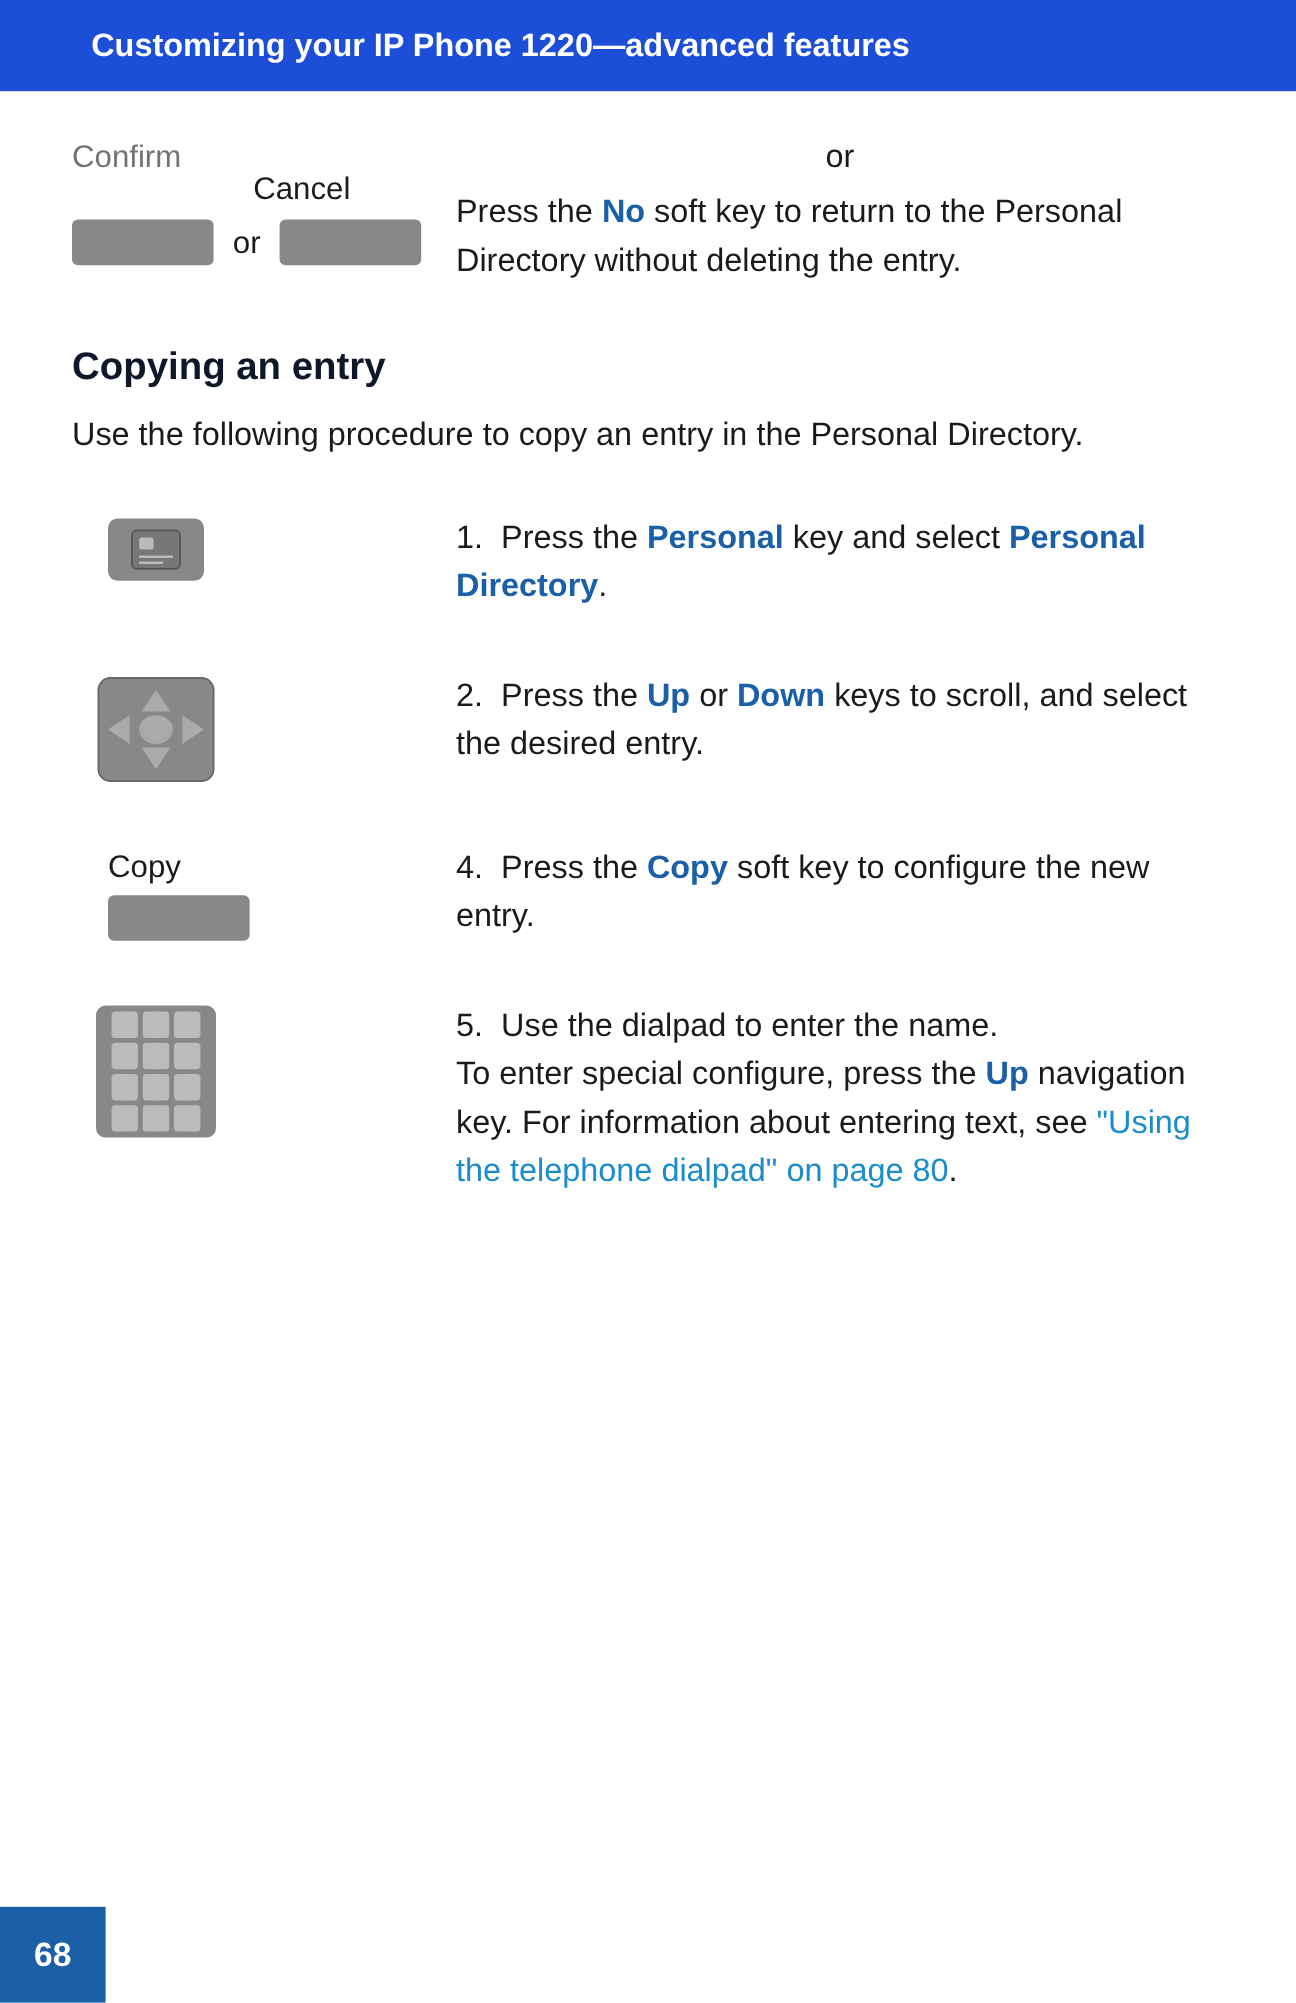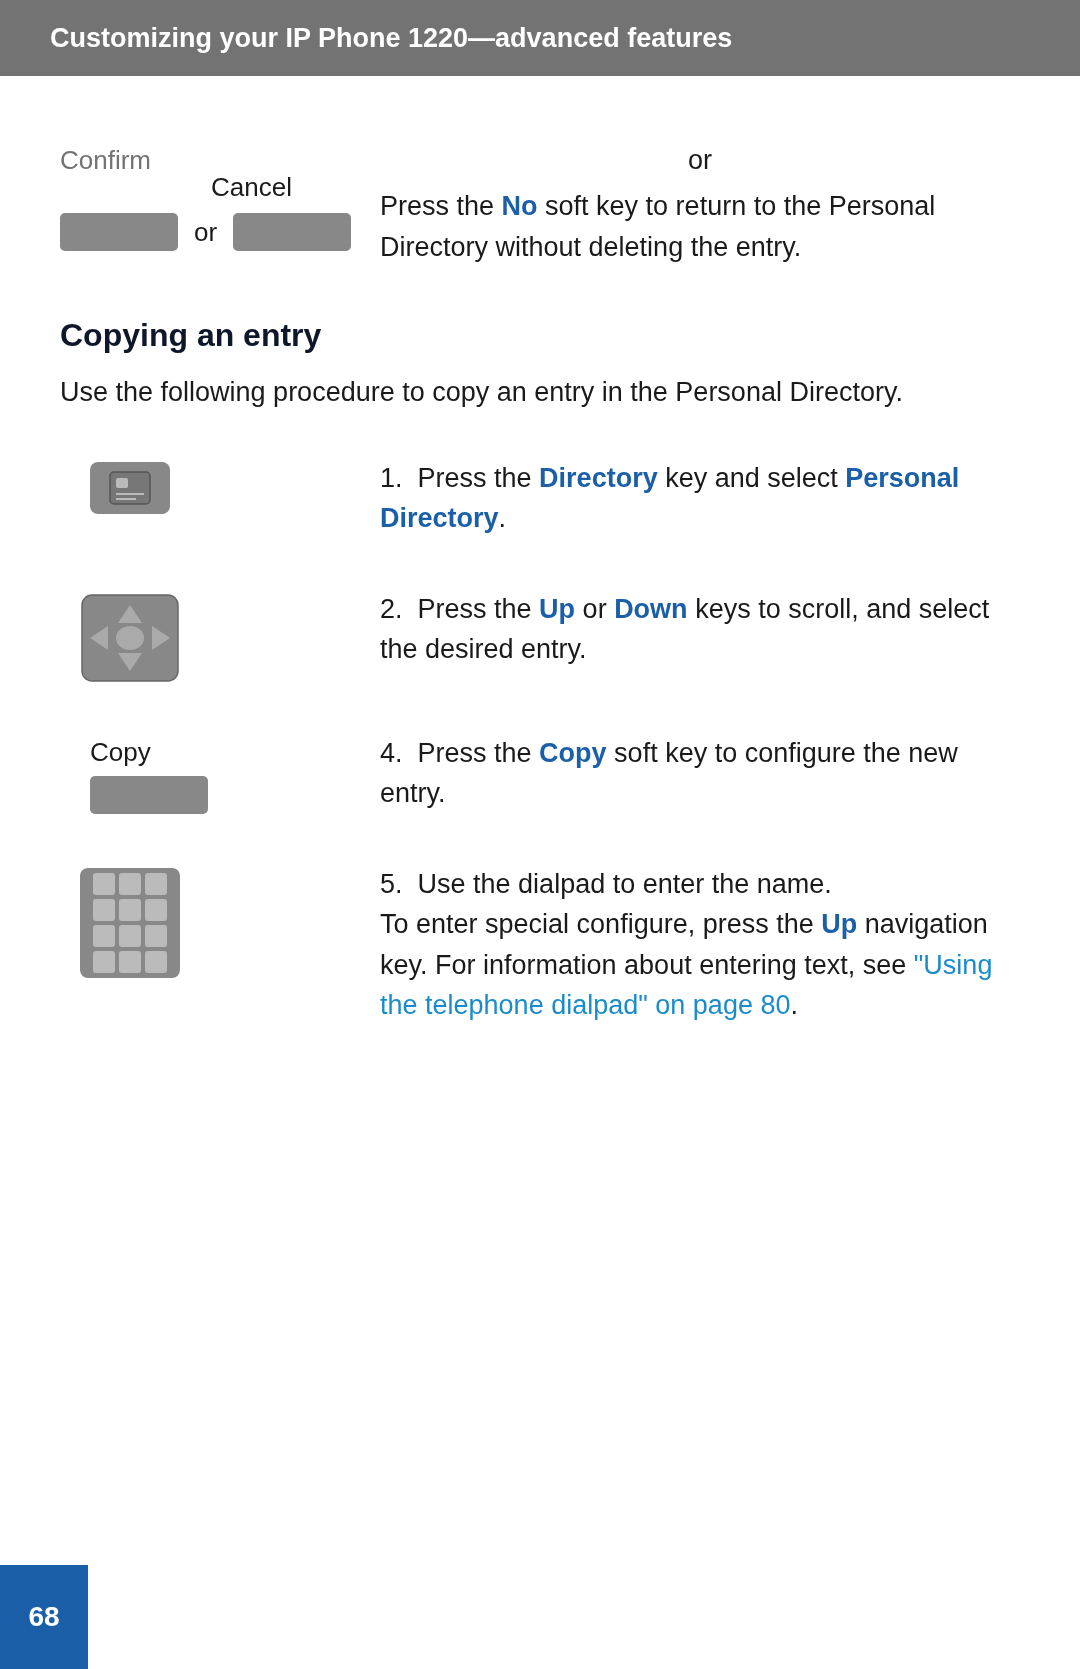--- a/index.html
+++ b/index.html
@@ -6,23 +6,23 @@
     body {
       width: 1080px;
       min-height: 1669px;
       background: #ffffff;
       font-family: Arial, Helvetica, sans-serif;
       font-size: 28px;
       color: #1a1a1a;
       position: relative;
     }
     .header {
-      background: #737373;
-      padding: 22px 50px;
-      margin-bottom: 49px;
+      background: #1d4ed8;
+      padding: 22px 76px;
+      margin-bottom: 19px;
     }
     .header-title {
       color: #ffffff;
       font-size: 27px;
       font-weight: bold;
     }
     .page-content {
       padding: 10px 60px 80px 60px;
     }
 
@@ -187,21 +187,21 @@
       text-decoration: none;
     }
 
     
     .page-number-box {
       position: absolute;
       bottom: 0;
       left: 0;
       background: #1a5fa8;
       width: 88px;
-      height: 104px;
+      height: 80px;
       display: flex;
       align-items: center;
       justify-content: center;
     }
     .page-number {
       color: #ffffff;
       font-size: 28px;
       font-weight: bold;
     }
   </style>
@@ -244,21 +244,21 @@
           <rect x="2" y="2" width="40" height="32" rx="4" fill="#777" stroke="#555" stroke-width="1.5"></rect>
           <rect x="8" y="8" width="12" height="10" rx="2" fill="#bbb"></rect>
           <line x1="8" y1="24" x2="36" y2="24" stroke="#bbb" stroke-width="2"></line>
           <line x1="8" y1="29" x2="28" y2="29" stroke="#bbb" stroke-width="2"></line>
         </svg>
       </div>
     </div>
     <div class="text-col">
       <p class="step-text">
         <span>1.&nbsp;</span>
-        <span>Press the </span><span class="blue-bold">Directory</span><span> key and select </span><span class="blue-bold">Personal Directory</span><span>.</span>
+        <span>Press the </span><span class="blue-bold">Personal</span><span> key and select </span><span class="blue-bold">Personal Directory</span><span>.</span>
       </p>
     </div>
   </div>
 
   <div class="step-row">
     <div class="icon-col">
       <div style="margin-left:20px; width:100px; height:90px;">
         <svg width="100" height="90" viewBox="0 0 100 90">
           <rect x="2" y="2" width="96" height="86" rx="10" fill="#888" stroke="#666" stroke-width="1.5"></rect>
 

